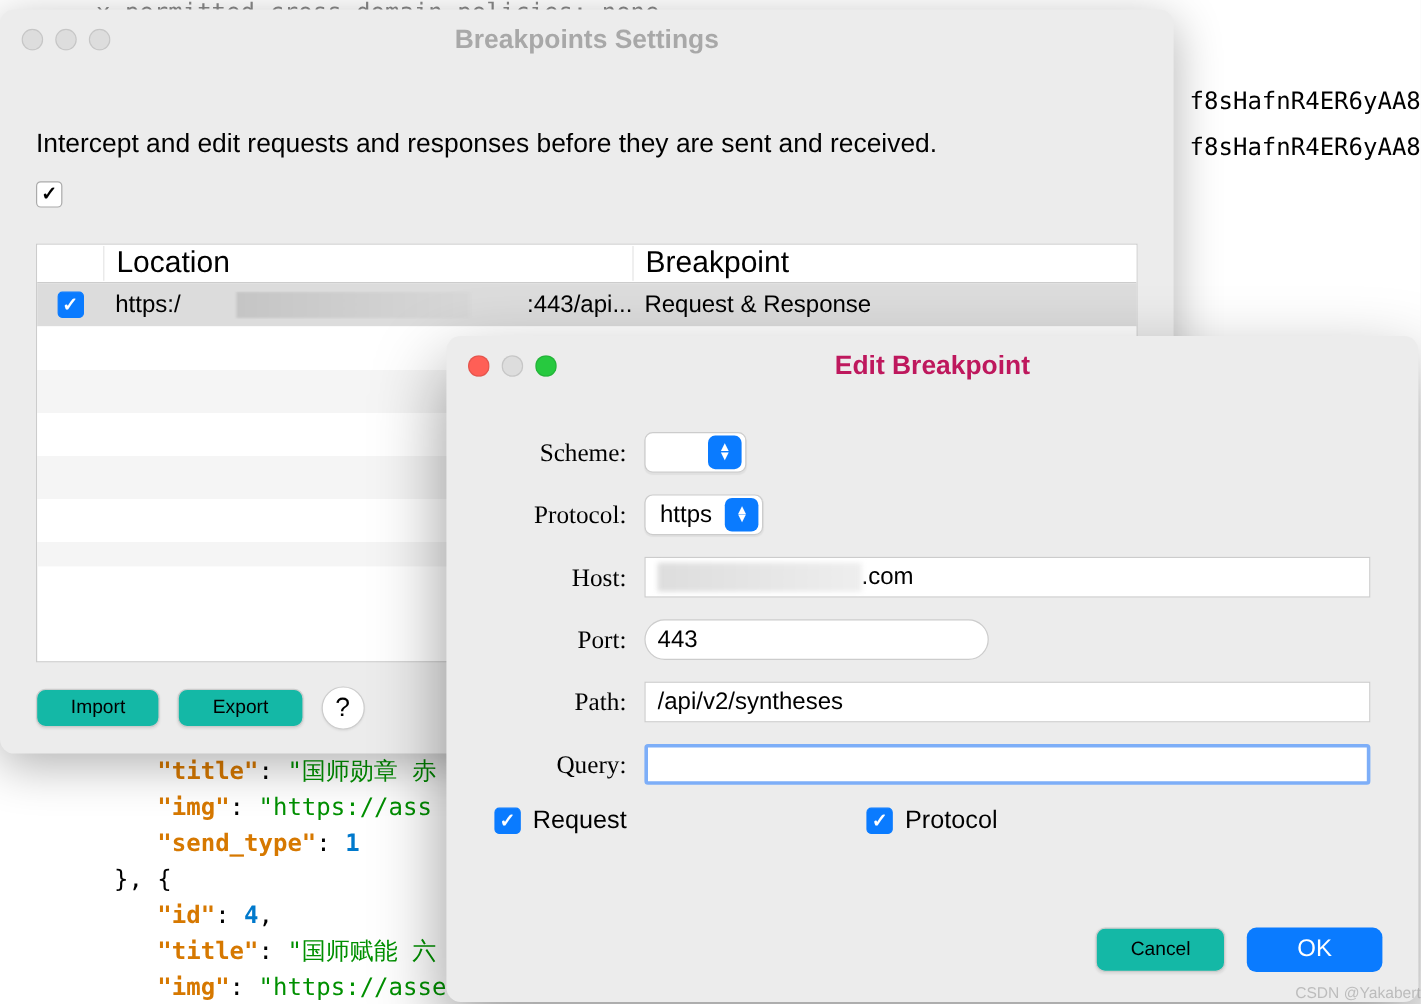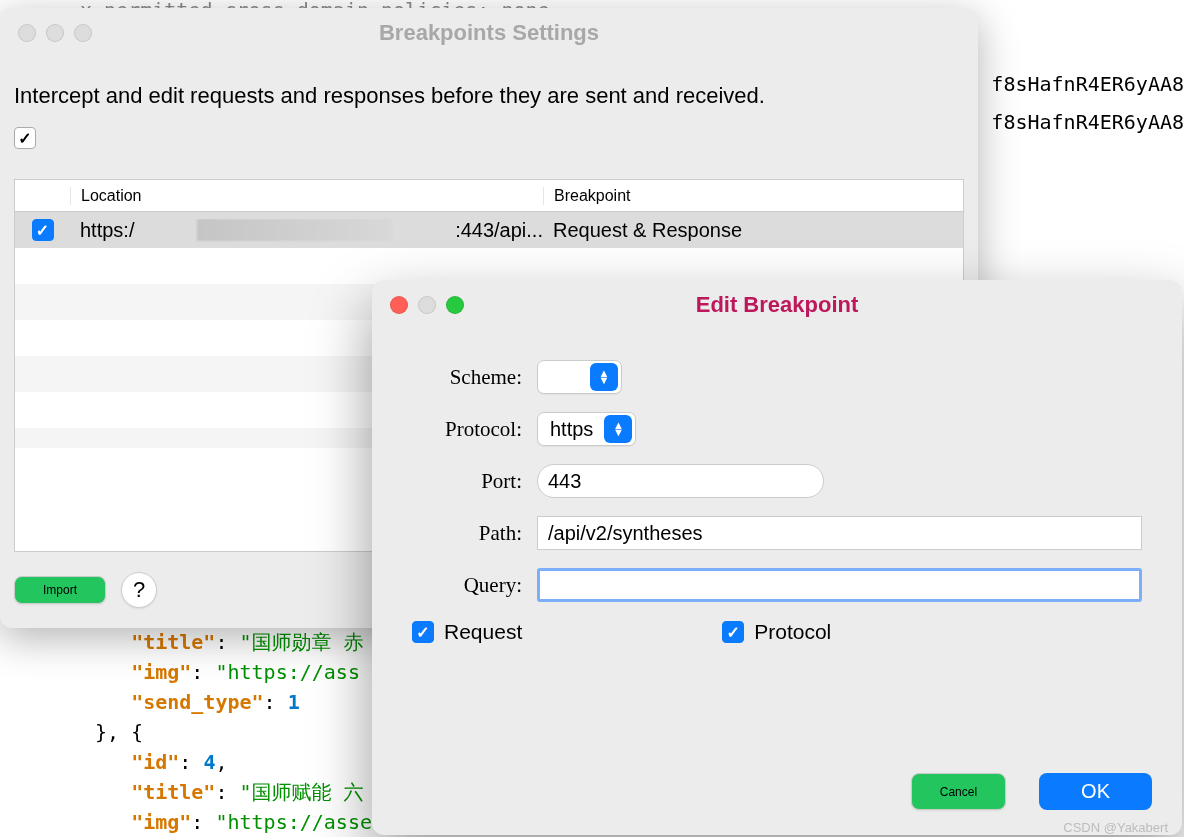--- a/index.html
+++ b/index.html
@@ -52,20 +52,21 @@
   position: absolute;
   top: 8px;
   left: 0;
   width: 978px;
   height: 620px;
   background: #ececec;
   border-radius: 12px;
   box-shadow: 0 10px 40px rgba(0,0,0,0.3);
   display: flex;
   flex-direction: column;
+  gap: 24px;
 }
 .titlebar {
   height: 50px;
   display: flex;
   align-items: center;
   padding: 0 18px;
   position: relative;
 }
 .traffic-lights {
   display: flex;
@@ -80,21 +81,21 @@
 }
 .window-title {
   position: absolute;
   left: 0; right: 0;
   text-align: center;
   font-weight: 600;
   color: #a8a8a8;
   font-size: 22px;
 }
 .settings-body {
-  padding: 25px 14px 20px;
+  padding: 25px 30px 20px;
   flex: 1;
   display: flex;
   flex-direction: column;
 }
 .intro-text {
   font-size: 22px;
   color: #000;
   margin-bottom: 18px;
 }
 .enable-row {
@@ -132,21 +133,21 @@
   display: flex;
   flex-direction: column;
   margin-bottom: 20px;
 }
 .table-header {
   display: flex;
   background: #fff;
   border-bottom: 1px solid #ccc;
   height: 32px;
   align-items: center;
-  font-size: 16px;
+  font-size: 25px;
 }
 .th-check { width: 55px; }
 .th-location { flex: 1; padding-left: 10px; border-left: 1px solid #e5e5e5; }
 .th-breakpoint { width: 420px; padding-left: 10px; border-left: 1px solid #e5e5e5; }
 .table-body { flex: 1; }
 .table-row {
   display: flex;
   height: 36px;
   align-items: center;
   background: #dcdcdc;
@@ -170,25 +171,25 @@
   );
   flex: 1;
   min-height: 200px;
 }
 .button-bar {
   display: flex;
   gap: 15px;
   align-items: center;
 }
 .mac-button {
-  background: #22c55e;
+  background: #14b8a6;
   border: 0.5px solid #ccc;
   border-radius: 8px;
   padding: 6px 28px;
-  font-size: 12px;
+  font-size: 16px;
   box-shadow: 0 1px 2px rgba(0,0,0,0.08);
   cursor: pointer;
 }
 .help-button {
   width: 36px;
   height: 36px;
   border-radius: 50%;
   background: #fff;
   border: 0.5px solid #ccc;
   box-shadow: 0 1px 2px rgba(0,0,0,0.08);
@@ -298,36 +299,36 @@
 }
 .check-group {
   display: flex;
   align-items: center;
   gap: 10px;
   font-size: 21px;
 }
 .dialog-buttons {
   display: flex;
   justify-content: flex-end;
-  gap: 33px;
+  gap: 18px;
   padding: 20px 30px 25px;
 }
 .primary-button {
   background: #0a7bff;
   color: #fff;
   border: none;
   border-radius: 8px;
   padding: 7px 42px;
   font-size: 20px;
   cursor: pointer;
 }
 .watermark {
   position: absolute;
   bottom: 2px;
-  right: 16px;
+  right: 0;
   font-size: 13px;
   color: rgba(150,150,150,0.55);
 }
 </style>
 </head>
 <body>
 
 <div class="bg-header">x-permitted-cross-domain-policies: none</div>
 <div class="bg-right">
   <div>f8sHafnR4ER6yAA8</div>
@@ -373,20 +374,21 @@
             <span class="blur"></span>
             <span>:443/api...</span>
           </div>
           <div class="td-breakpoint">Request &amp; Response</div>
         </div>
         <div class="stripe-rows"></div>
       </div>
     </div>
     <div class="button-bar">
       <button class="mac-button">Import</button>
+      <button class="mac-button">Export</button>
       <div class="help-button">?</div>
     </div>
   </div>
 </div>
 
 <div class="edit-window">
   <div class="titlebar edit-titlebar">
     <div class="traffic-lights">
       <div class="light light-close"></div>
       <div class="light light-min"></div>
@@ -411,20 +413,27 @@
       <div class="select">
         <span>https</span>
         <span style="width:8px"></span>
         <span class="select-arrow">
             <span>▲</span>
             <span>▼</span>
           </span>
       </div>
     </div>
     <div class="form-row">
+      <div class="form-label">Host:</div>
+      <div class="host-input">
+        <span class="host-blur"></span>
+        <span>.com</span>
+      </div>
+    </div>
+    <div class="form-row">
       <div class="form-label">Port:</div>
       <input class="text-input short" value="443" style="">
     </div>
     <div class="form-row">
       <div class="form-label">Path:</div>
       <input class="text-input" value="/api/v2/syntheses" style="">
     </div>
     <div class="form-row">
       <div class="form-label">Query:</div>
       <input class="text-input focused" value="" style="">

